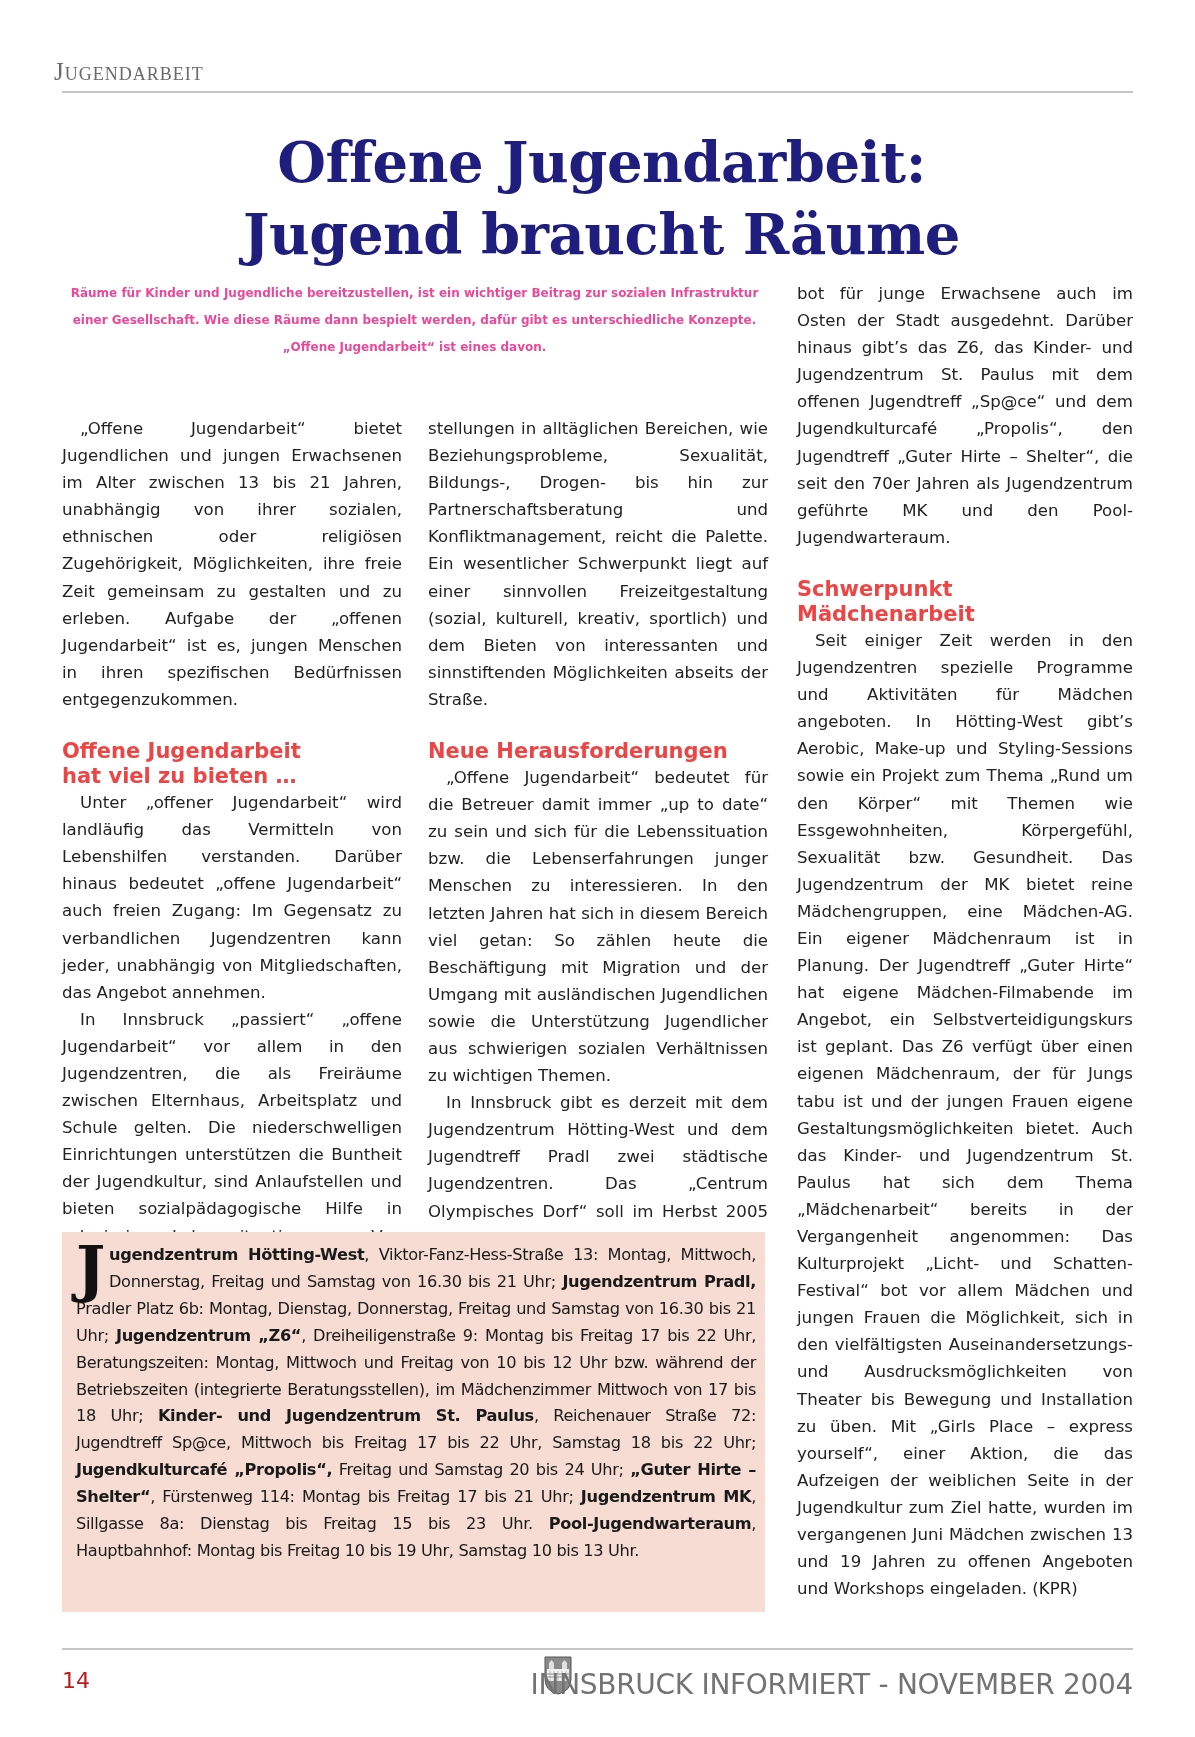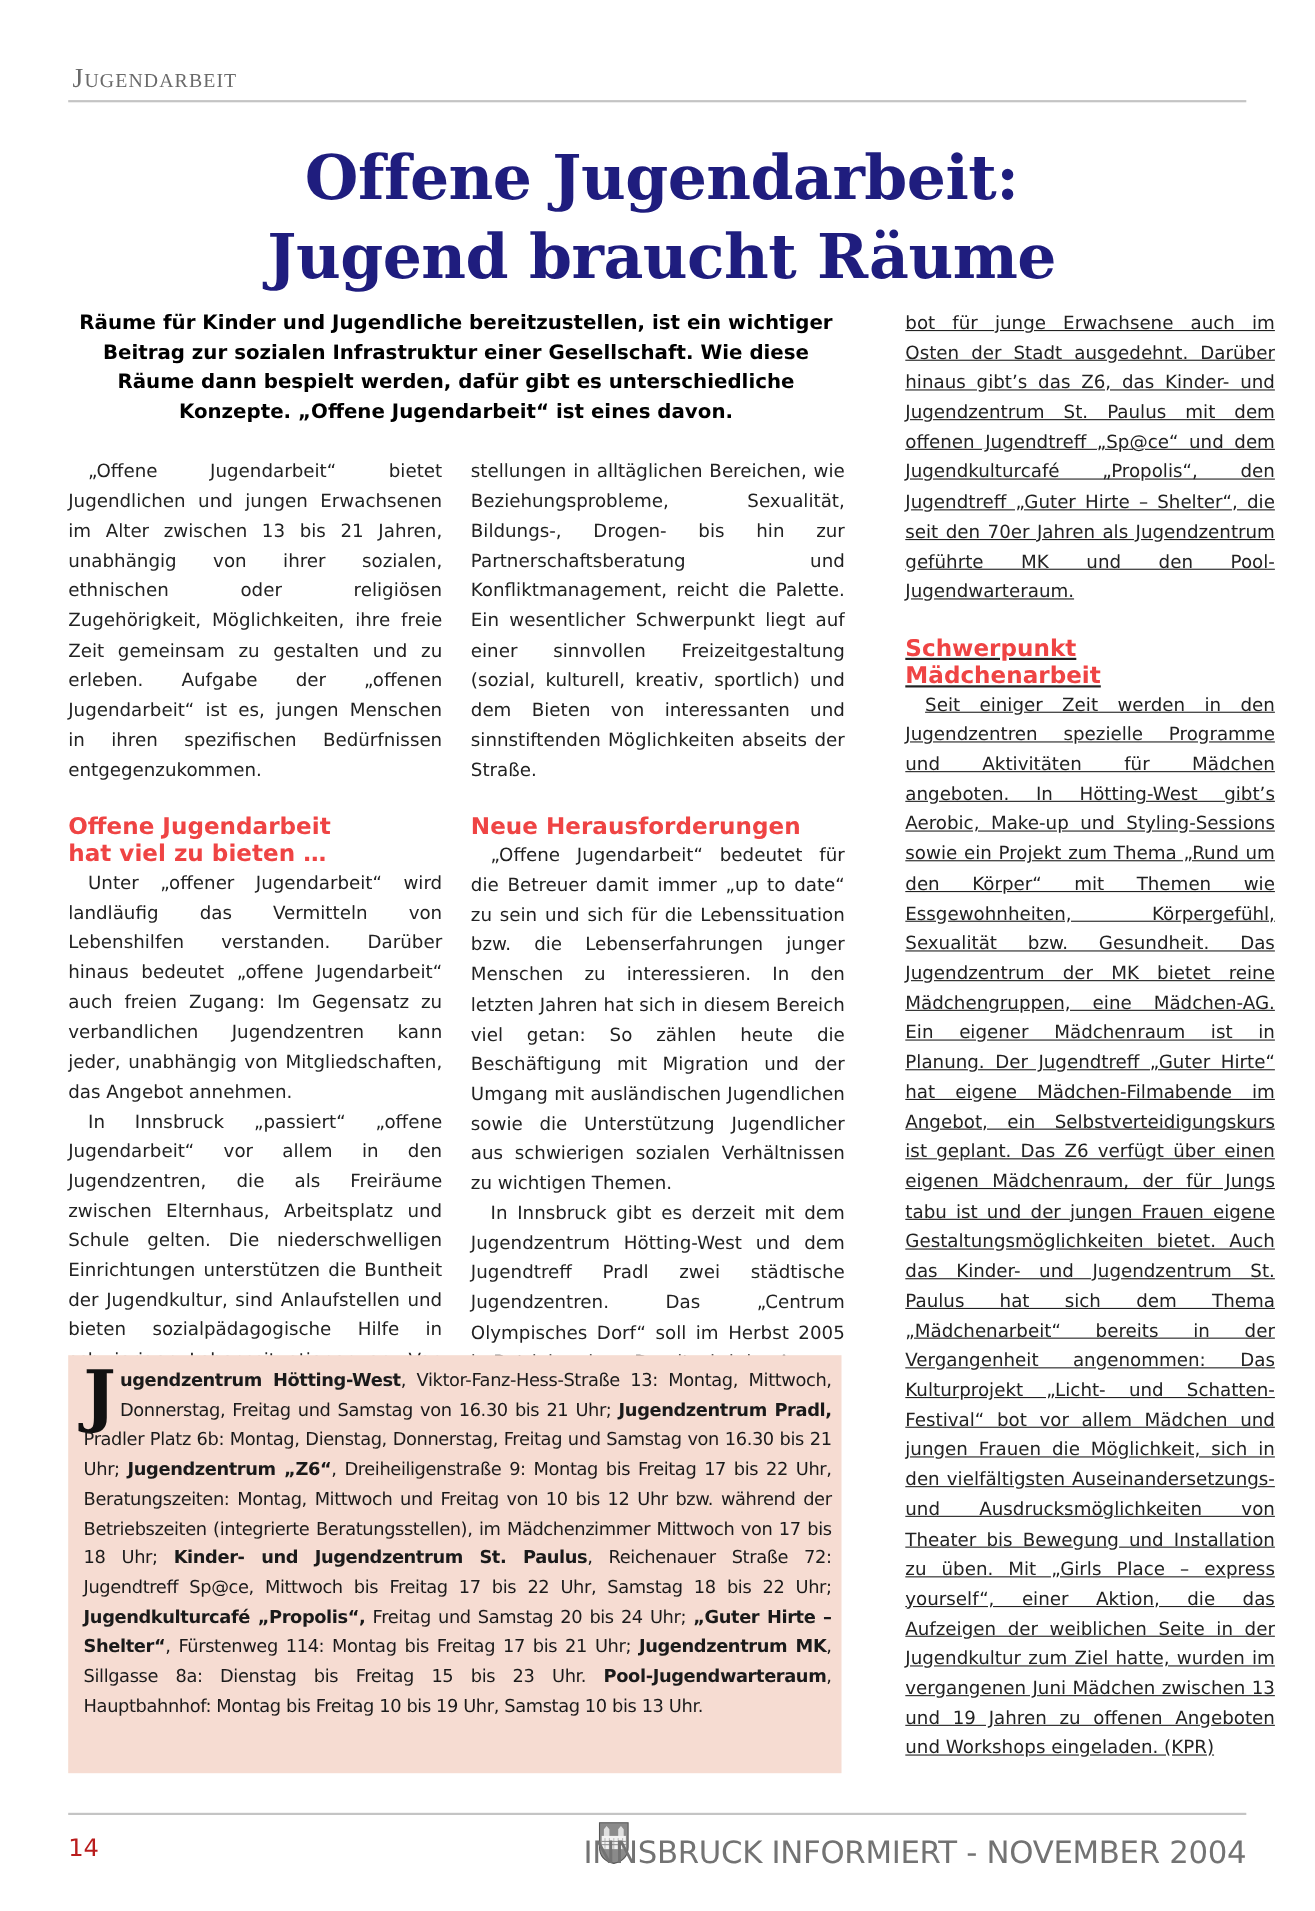--- a/index.html
+++ b/index.html
@@ -1,35 +1,35 @@
 <!DOCTYPE html>
 <html><head>
 <meta charset="utf-8">
 <style>
   html, body { margin:0; padding:0; background:#ffffff; }
   body { width:1195px; height:1737px; position:relative; overflow:hidden; color:#1c1c1c;
          font-family:"DejaVu Sans", sans-serif; }
-  .kicker { position:absolute; left:66px; top:58px; font-family:"Liberation Serif", serif;
+  .kicker { position:absolute; left:54px; top:58px; font-family:"Liberation Serif", serif;
             font-size:25px; letter-spacing:1px; color:#6a6a6a; font-variant:small-caps; }
   .top-rule { position:absolute; left:62px; top:91px; width:1071px; height:2px; background:#c4c4c4; }
   .title { position:absolute; left:0; top:122px; width:1195px; text-align:center;
            font-family:"DejaVu Serif", serif; font-weight:bold; color:#1f1d7e;
            font-size:56px; line-height:72px; letter-spacing:-0.5px; }
   .lead { position:absolute; left:62px; top:280px; width:705px; text-align:center;
-          font-family:"DejaVu Sans", sans-serif; font-weight:bold; font-size:18px;
-          line-height:27px; color:#000000; }
+          font-family:"DejaVu Sans", sans-serif; font-weight:bold; font-size:12px;
+          line-height:27px; color:#ec4899; }
   .col { position:absolute; font-family:"DejaVu Sans", sans-serif; font-size:16.6px;
          line-height:27.1px; text-align:justify; color:#222; hyphens:manual; }
   .col p { margin:0; text-indent:18px; }
   .col p.noind { text-indent:0; }
   .col h2 { margin:0; text-align:left; color:#ef4444; font-size:21px; line-height:25px;
             font-weight:bold; }
   .c1 { left:62px; top:415px; width:340px; }
   .c2 { left:428px; top:415px; width:340px; }
-  .c3 { left:823px; top:280px; width:336px;text-decoration:underline; }
+  .c3 { left:797px; top:280px; width:336px; }
   .gap { height:26px; }
   .infobox { position:absolute; left:62px; top:1232px; width:703px; height:380px;
              background:#f6dcd2; box-sizing:border-box; padding:10px 9px 0 14px;
              font-family:"DejaVu Sans", sans-serif; font-size:16.2px; line-height:26.9px;
              text-align:justify; color:#1a1a1a; letter-spacing:-0.35px; }
   .infobox b { font-weight:bold; }
   .dropcap { float:left; font-family:"DejaVu Serif", serif; font-weight:bold;
              font-size:62px; line-height:50px; margin:2px 4px 0 0; color:#111; }
   .bottom-rule { position:absolute; left:62px; top:1648px; width:1071px; height:2px; background:#c4c4c4; }
   .page-num { position:absolute; left:62px; top:1668px; font-size:22px; color:#b91c1c;

